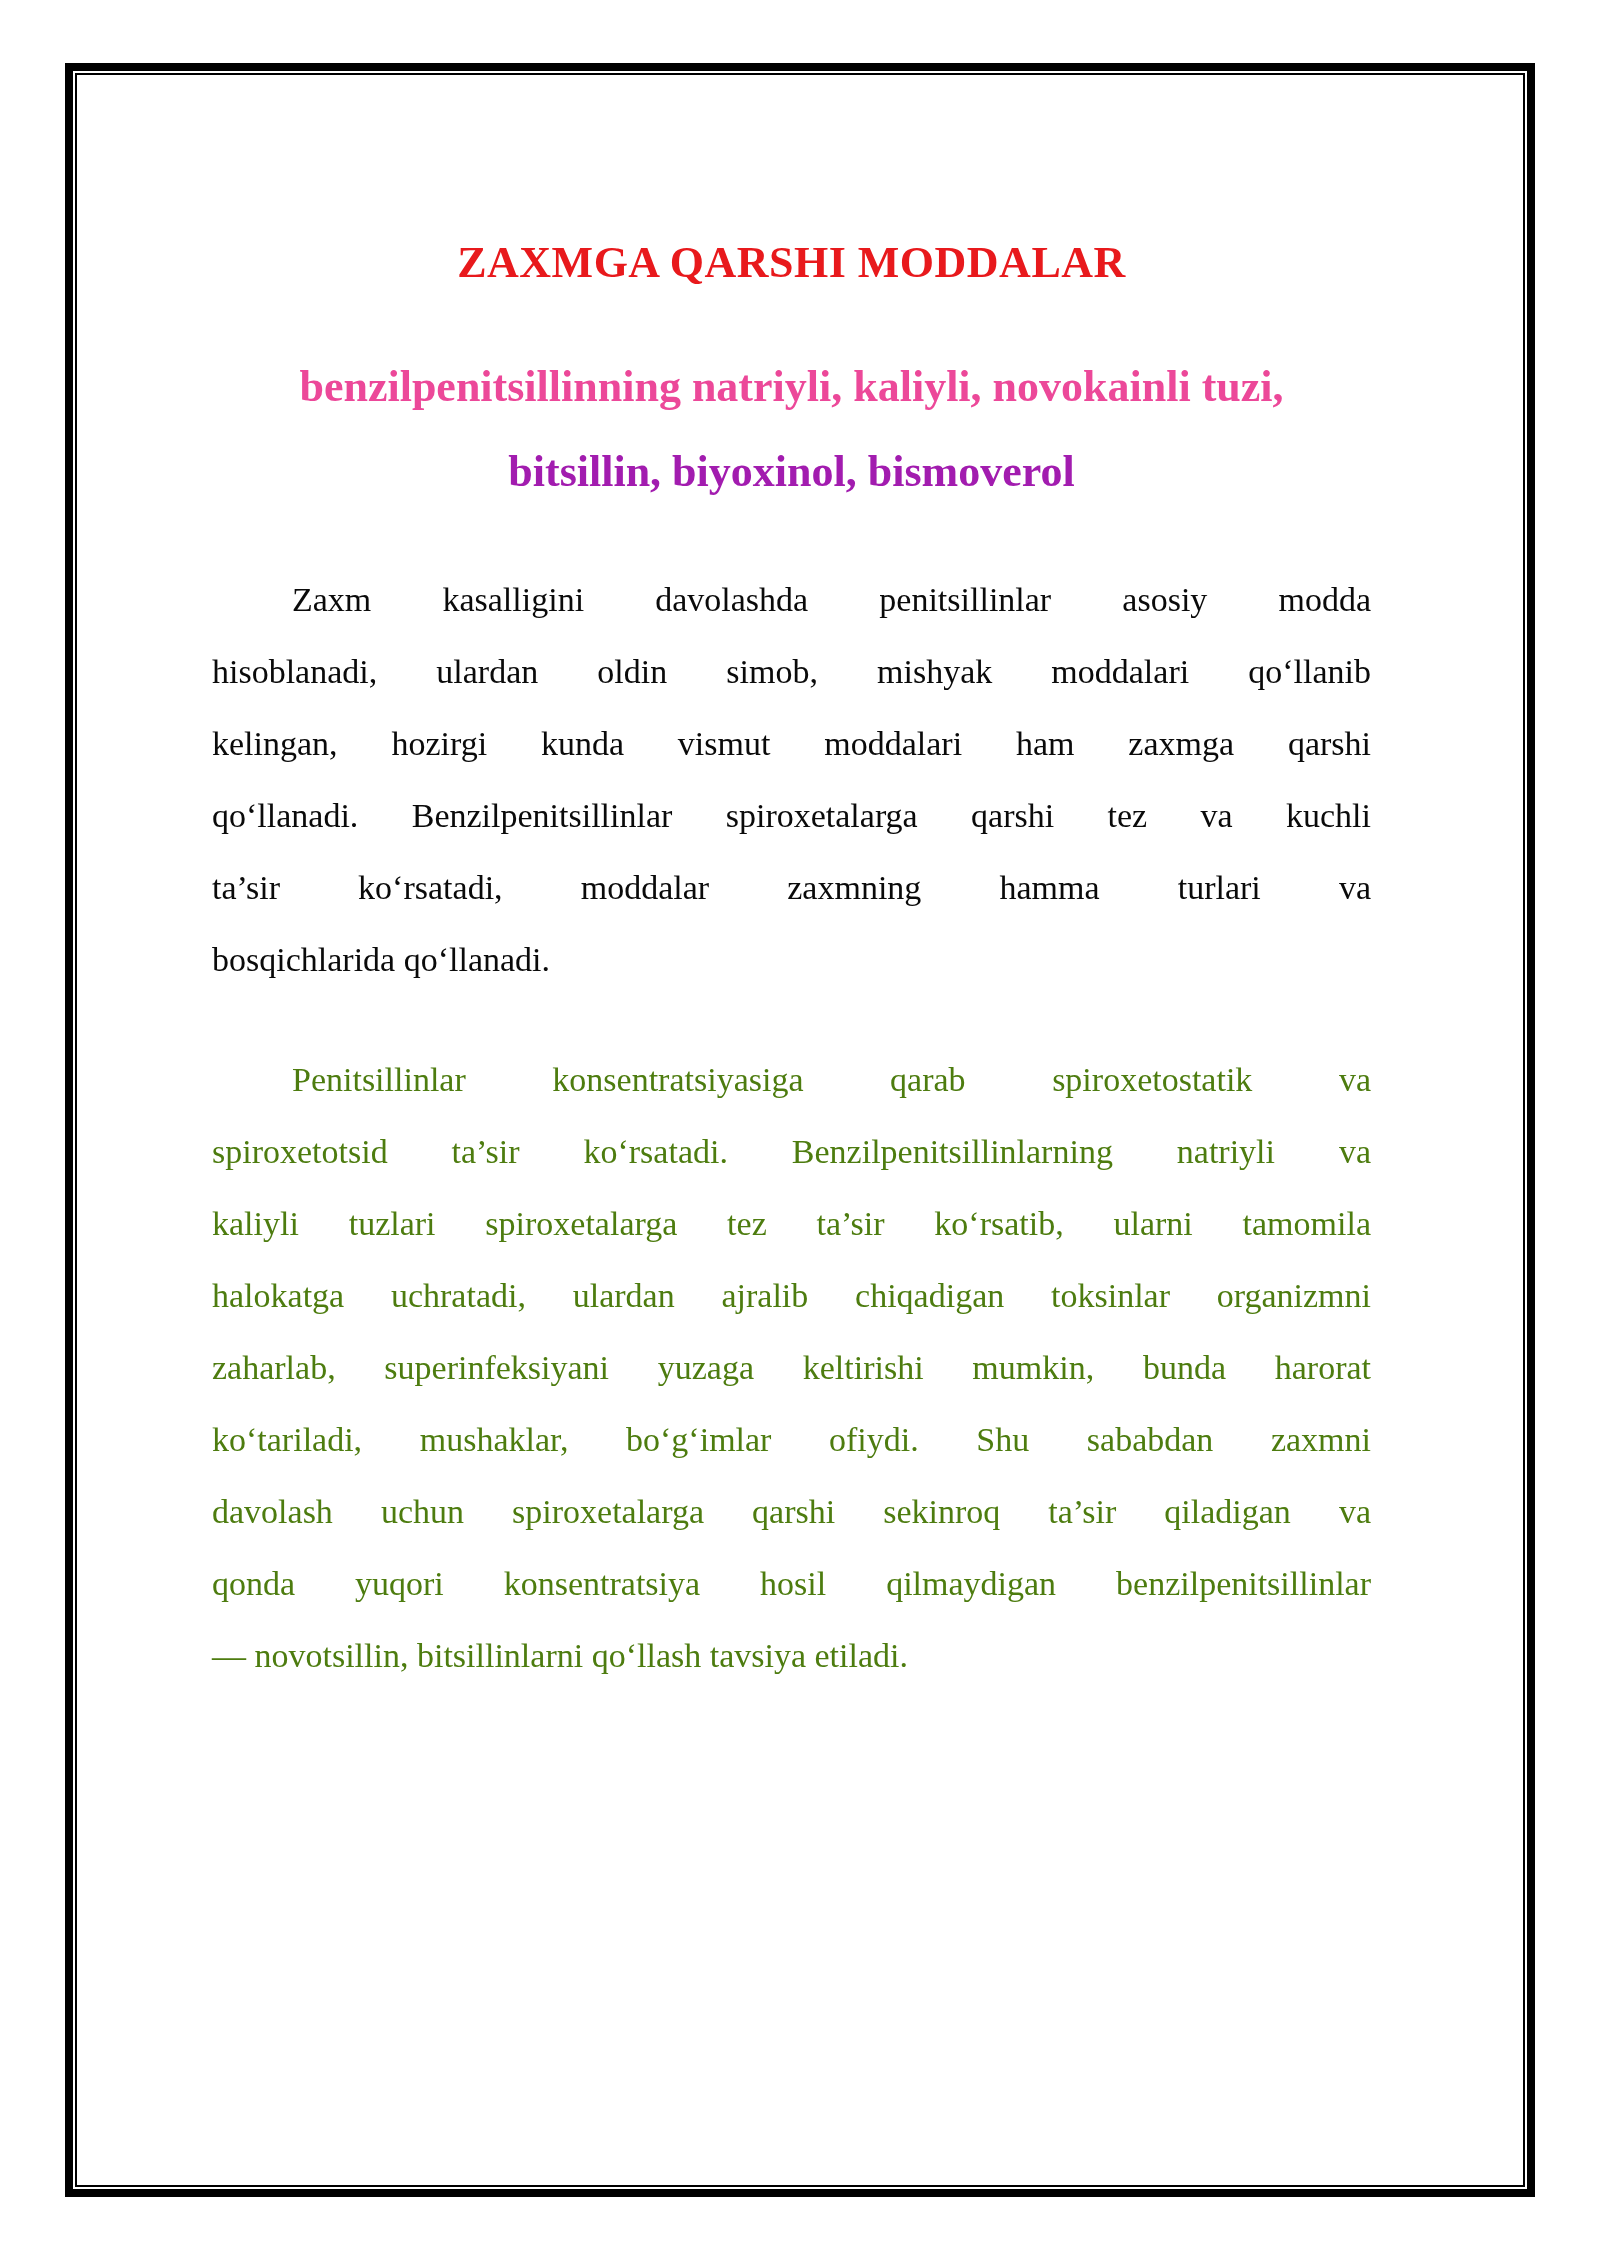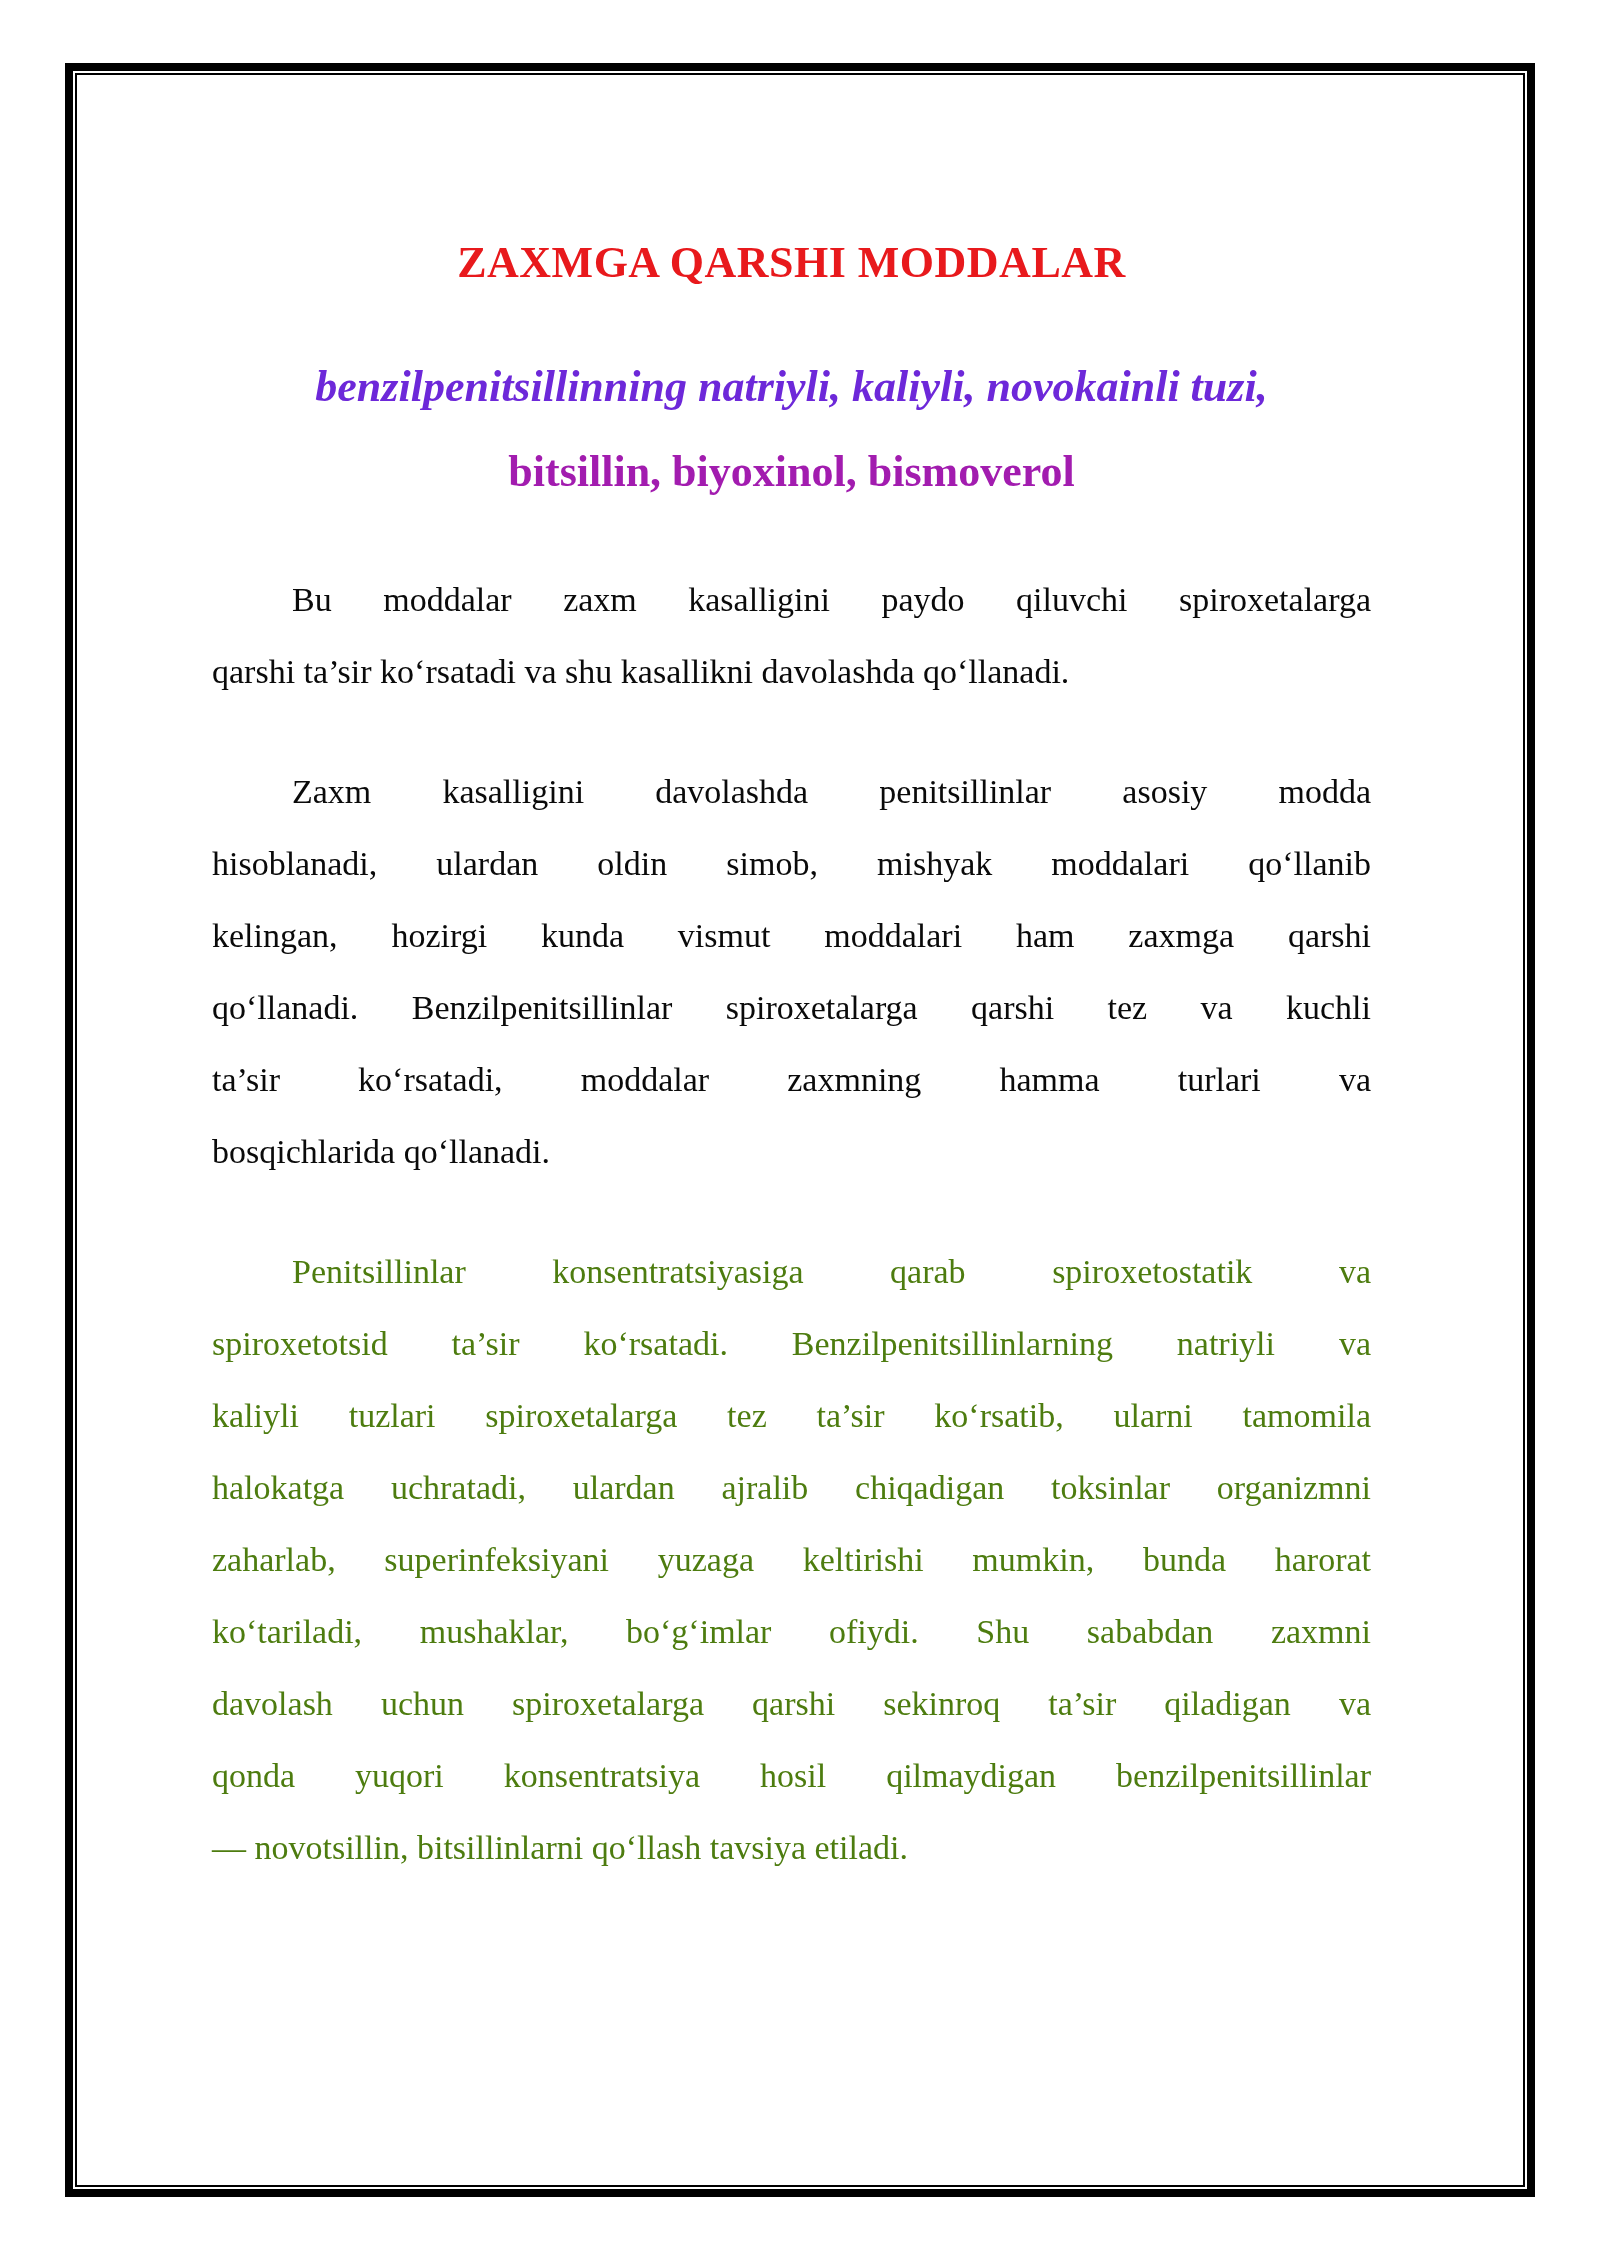--- a/index.html
+++ b/index.html
@@ -70,29 +70,25 @@
 <body>
 
 <div>
   <div class="frame-outer">
     <div class="frame-inner"></div>
   </div>
 
   <div class="content">
     <h1 class="doc-title" style="color: rgb(232, 25, 28);">ZAXMGA QARSHI MODDALAR</h1>
 
-    <h2 class="doc-subtitle" style="color: #6d28d9; font-style: italic;">benzilpenitsillinning natriyli, kaliyli, novokainli tuzi,</h2>
+    <h2 class="doc-subtitle" style="color: #ec4899;">benzilpenitsillinning natriyli, kaliyli, novokainli tuzi,</h2>
 
     <h2 class="doc-subtitle second" style="color: #a21caf;">bitsillin, biyoxinol, bismoverol</h2>
 
     <div class="body-text">
-      <div class="para" style="color: rgb(10, 10, 10);">
-          <div class="line first">Bu moddalar zaxm kasalligini paydo qiluvchi spiroxetalarga</div>
-          <div class="line last">qarshi ta’sir ko‘rsatadi va shu kasallikni davolashda qo‘llanadi.</div>
-        </div>
       <div class="para" style="color: rgb(10, 10, 10);">
           <div class="line first">Zaxm kasalligini davolashda penitsillinlar asosiy modda</div>
           <div class="line">hisoblanadi, ulardan oldin simob, mishyak moddalari qo‘llanib</div>
           <div class="line">kelingan, hozirgi kunda vismut moddalari ham zaxmga qarshi</div>
           <div class="line">qo‘llanadi. Benzilpenitsillinlar spiroxetalarga qarshi tez va kuchli</div>
           <div class="line">ta’sir ko‘rsatadi, moddalar zaxmning hamma turlari va</div>
           <div class="line last">bosqichlarida qo‘llanadi.</div>
         </div>
       <div class="para" style="color: #4d7c0f;">
           <div class="line first">Penitsillinlar konsentratsiyasiga qarab spiroxetostatik va</div>

